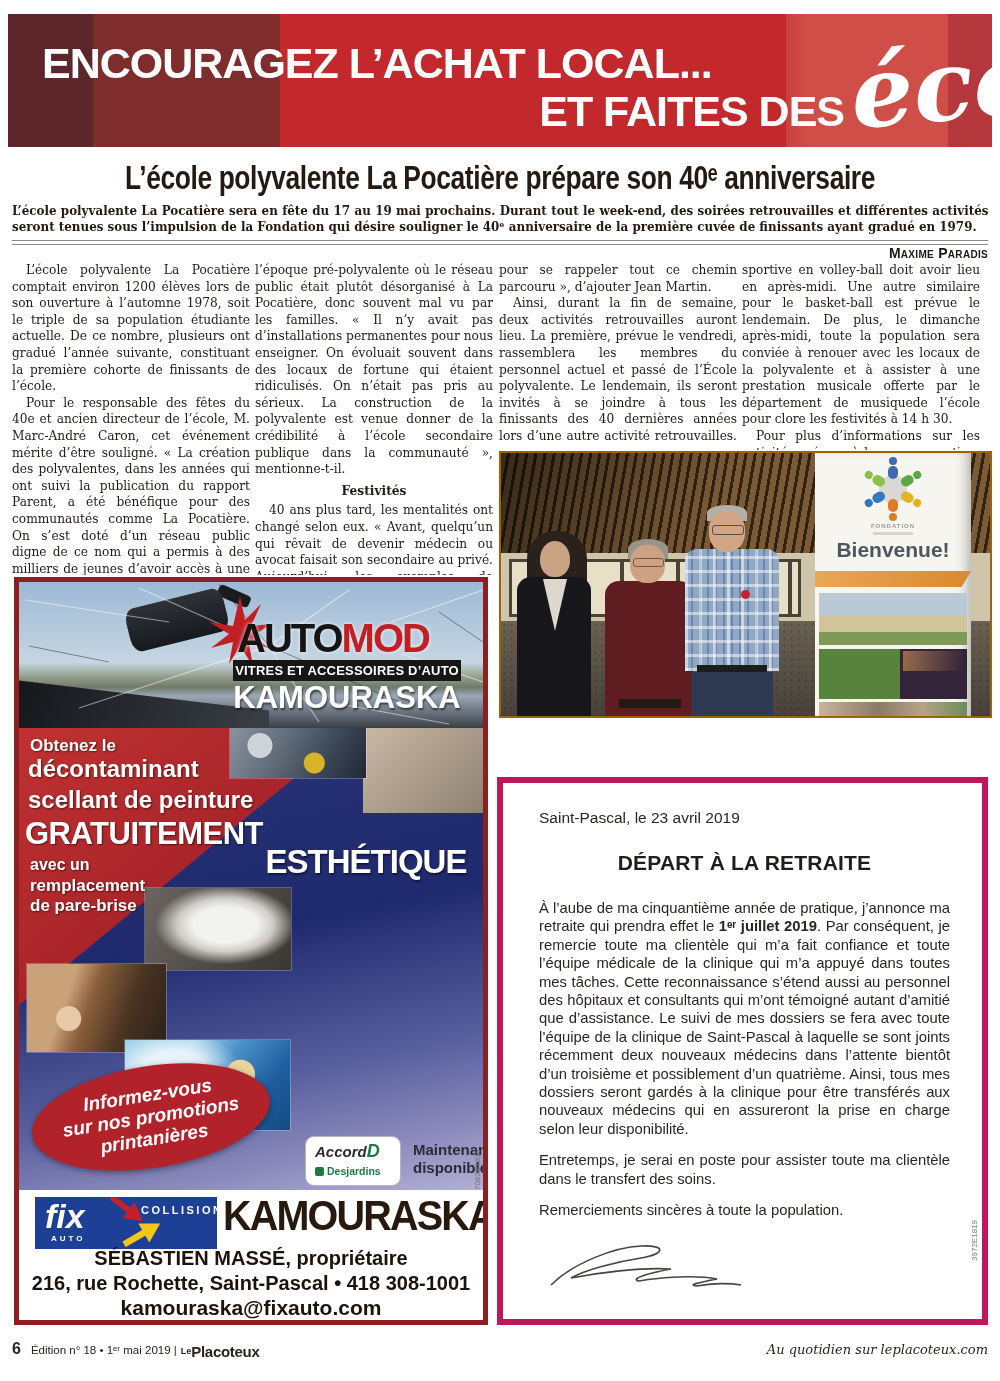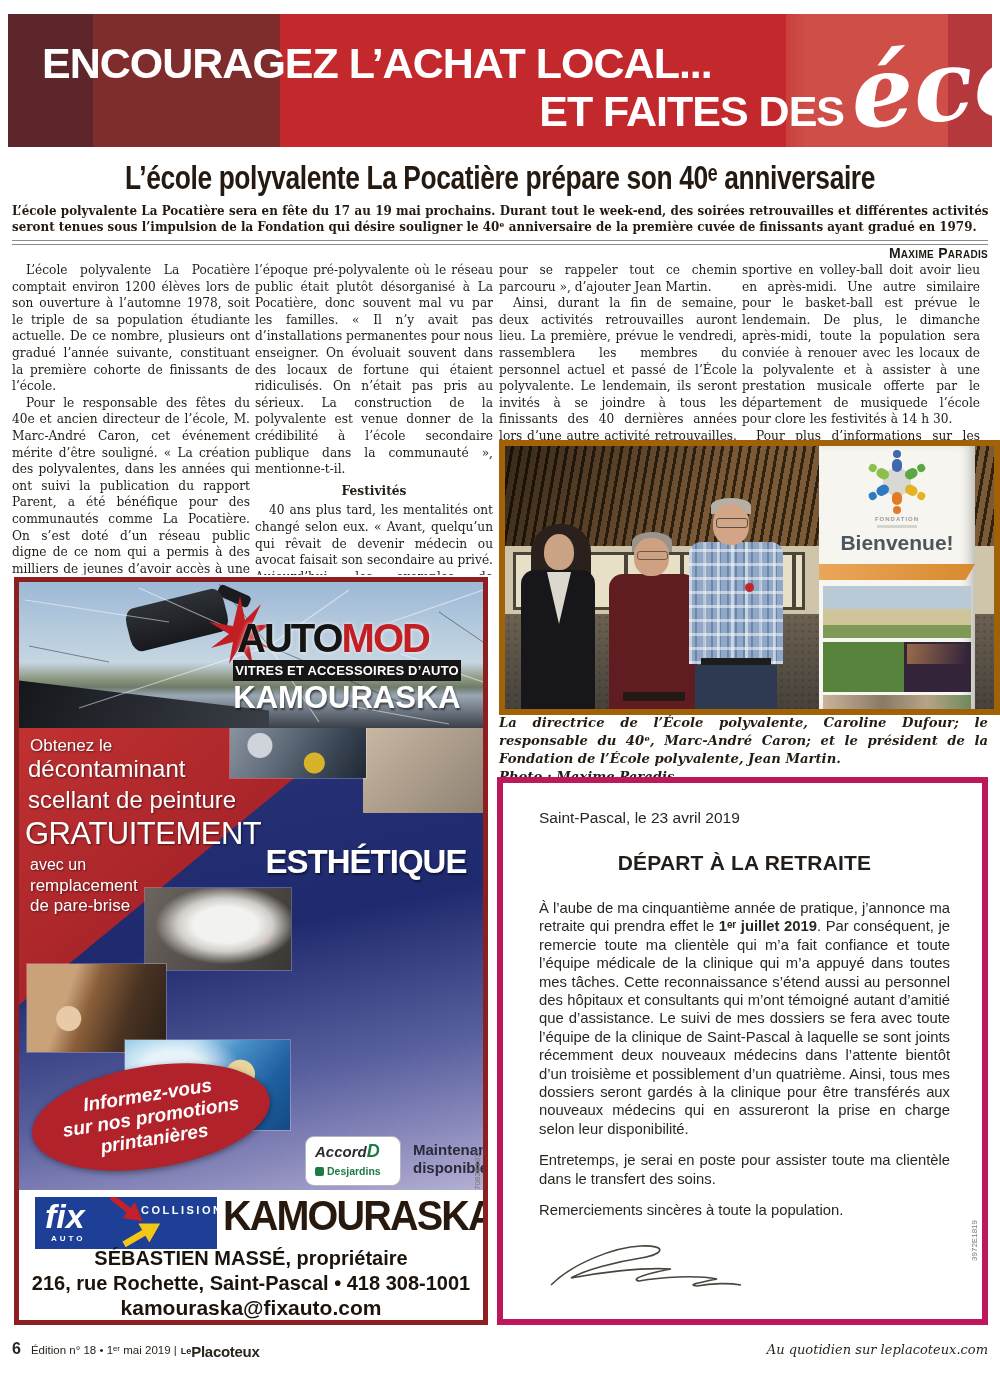--- a/index.html
+++ b/index.html
@@ -34,21 +34,21 @@
   .col p{margin:0;text-indent:14px;}
   .col p.noindent{text-indent:0;}
   .col p.runon{text-align-last:justify;}
   .col .subhead{display:block;text-align:center;font-weight:700;margin:5px 0 3px;}
   .col1{left:12px;height:313px;}
   .col2{left:255px;height:313px;}
   .col3{left:499px;height:182px;}
   .col4{left:742px;height:188px;}
 
   
-  .photo{position:absolute;left:499px;top:440px;width:489px;height:263px;border:6px solid #a16207;
+  .photo{position:absolute;left:499px;top:451px;width:489px;height:263px;border:2px solid #a16207;
     overflow:hidden;background:#14532d;}
   .ph-ceiling{position:absolute;left:0;top:0;width:489px;height:103px;
     background:linear-gradient(115deg,rgba(0,0,0,.55),rgba(0,0,0,0) 45%),
       repeating-linear-gradient(100deg,#7b5a38 0 6px,#30220f 6px 9px);}
   .ph-wall{position:absolute;left:0;top:100px;width:489px;height:72px;background:#cfc5ab;}
   .ph-windows{position:absolute;left:8px;top:106px;width:286px;height:52px;border:3px solid #4a4338;
     background:repeating-linear-gradient(90deg,#e7e0c6 0 52px,#4a4338 52px 56px);}
   .ph-door{position:absolute;left:356px;top:106px;width:42px;height:76px;background:#b5592f;border:2px solid #7a3a1e;}
   .ph-floor{position:absolute;left:0;top:168px;width:489px;height:95px;
     background:radial-gradient(rgba(0,0,0,.14) 1px,transparent 1.5px) 0 0/7px 7px,
@@ -143,21 +143,21 @@
     background:radial-gradient(ellipse at 55% 45%,#f2f2f0 0 28%,#cfcdc8 42%,transparent 62%),
       radial-gradient(circle at 82% 62%,#b03030 0 5px,transparent 6px),
       linear-gradient(120deg,#6b6560,#3a3632);}
   .ph-dash2{left:8px;top:236px;width:139px;height:88px;
     background:radial-gradient(circle at 30% 62%,#e8c9a8 0 12px,transparent 13px),
       linear-gradient(110deg,#caa27a 0 30%,#8a5f3a 45%,#4a3322 70%,#2a2019);}
   .ph-wash{left:106px;top:312px;width:165px;height:90px;
     background:radial-gradient(circle at 70% 38%,#e8d39a 0 14px,transparent 15px),
       radial-gradient(ellipse at 30% 30%,rgba(255,255,255,.75) 0 18%,transparent 40%),
       linear-gradient(130deg,#9fd0ea 0 30%,#4a90c8 50%,#1f5fa0 75%,#134a84);}
-  .offer{position:absolute;color:#fff;font-family:"Liberation Sans",sans-serif;font-weight:400;
+  .offer{position:absolute;color:#fff;font-family:"Liberation Sans",sans-serif;font-weight:700;
     text-shadow:1px 1px 2px rgba(0,0,0,.5);white-space:nowrap;}
   .offer-1{left:11px;top:8px;font-size:17px;}
   .offer-2{left:9px;top:27px;font-size:24px;}
   .offer-3{left:9px;top:58px;font-size:24px;}
   .offer-4{left:6px;top:88px;font-size:31px;letter-spacing:-.5px;}
   .offer-5{left:11px;top:128px;font-size:16px;text-align:right;}
   .offer-6{left:11px;top:148px;font-size:17px;}
   .offer-7{left:11px;top:168px;font-size:17px;}
   .esth-title{position:absolute;left:242px;top:117px;width:210px;text-align:center;
     font:700 33px/1 "Liberation Sans",sans-serif;color:#fff;letter-spacing:-1px;
@@ -299,24 +299,20 @@
       <div class="rollup-subbar"></div>
       <div class="rollup-welcome">Bienvenue!</div>
       <div class="rollup-band"></div>
       <div class="rollup-building"></div>
       <div class="rollup-sports"></div>
       <div class="rollup-beam"></div>
       <div class="rollup-faces"></div>
     </div>
   </div>
 
-  <div class="caption">
-    <p class="cap-main">La directrice de l’École polyvalente, Caroline Dufour; le responsable du 40ᵉ, Marc-André Caron; et le président de la Fondation de l’École polyvalente, Jean Martin.</p>
-    <p class="cap-credit">Photo : Maxime Paradis.</p>
-  </div>
 
   <div class="letter">
     <p class="letter-date">Saint-Pascal, le 23 avril 2019</p>
     <p class="letter-title">DÉPART À LA RETRAITE</p>
     <p class="lp"><span>À l’aube de ma cinquantième année de pratique, j’annonce ma retraite qui prendra effet le </span><b>1ᵉʳ juillet 2019</b><span>. Par conséquent, je remercie toute ma clientèle qui m’a fait confiance et toute l’équipe médicale de la clinique qui m’a appuyé dans toutes mes tâches. Cette reconnaissance s’étend aussi au personnel des hôpitaux et consultants qui m’ont témoigné autant d’amitié que d’assistance. Le suivi de mes dossiers se fera avec toute l’équipe de la clinique de Saint-Pascal à laquelle se sont joints récemment deux nouveaux médecins dans l’attente bientôt d’un troisième et possiblement d’un quatrième. Ainsi, tous mes dossiers seront gardés à la clinique pour être transférés aux nouveaux médecins qui en assureront la prise en charge selon leur disponibilité.</span></p>
     <p class="lp">Entretemps, je serai en poste pour assister toute ma clientèle dans le transfert des soins.</p>
     <p class="lp">Remerciements sincères à toute la population.</p>
     <svg class="letter-sig" width="230" height="62" viewBox="0 0 230 62">
       <path d="M6,50 C28,28 70,12 96,11 C122,10 120,19 96,23 C70,27 40,35 26,43 C52,38 96,32 126,34 C104,38 84,44 94,46 C116,42 152,40 172,44 C152,48 142,50 152,51 C167,48 185,48 196,50" fill="none" stroke="#4a463c" stroke-width="1.6"></path>
     </svg>

